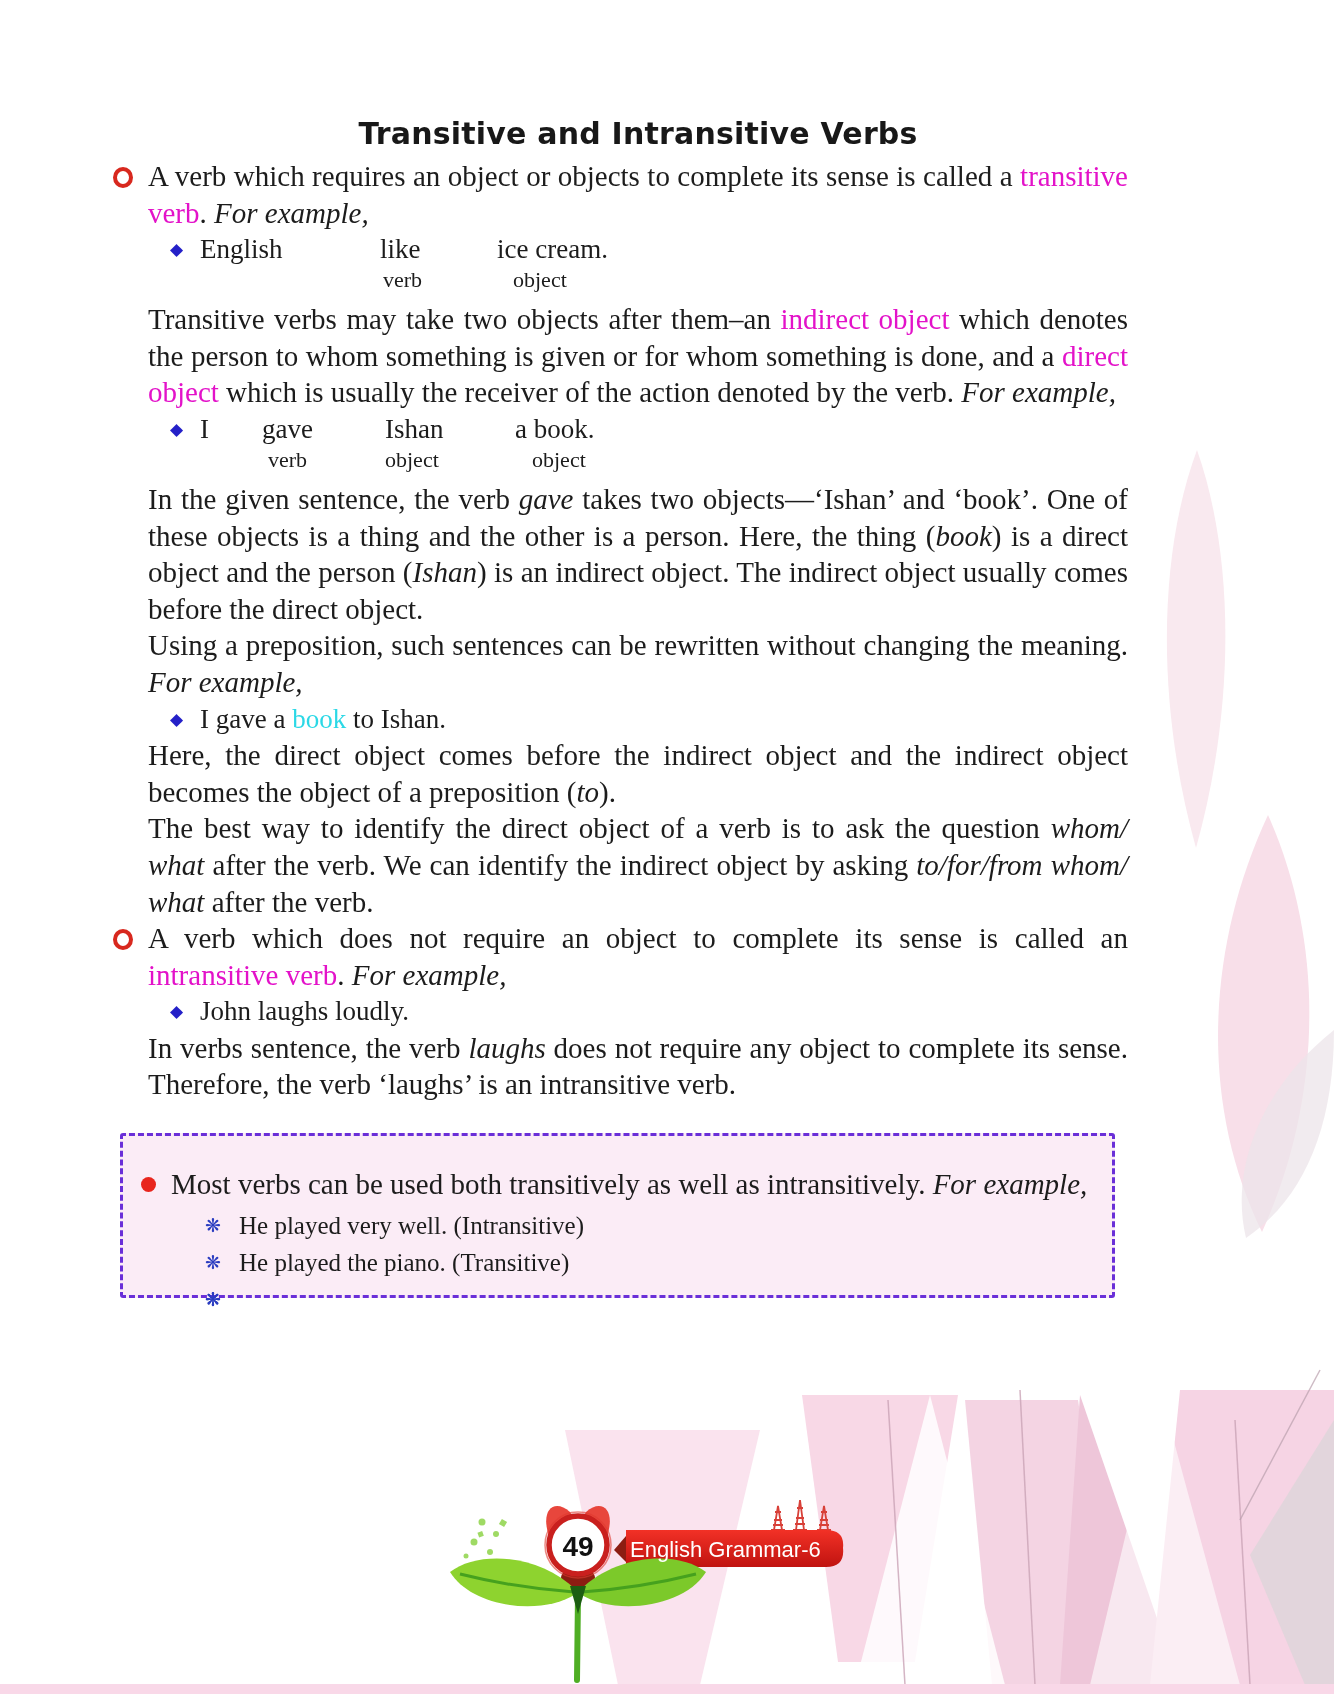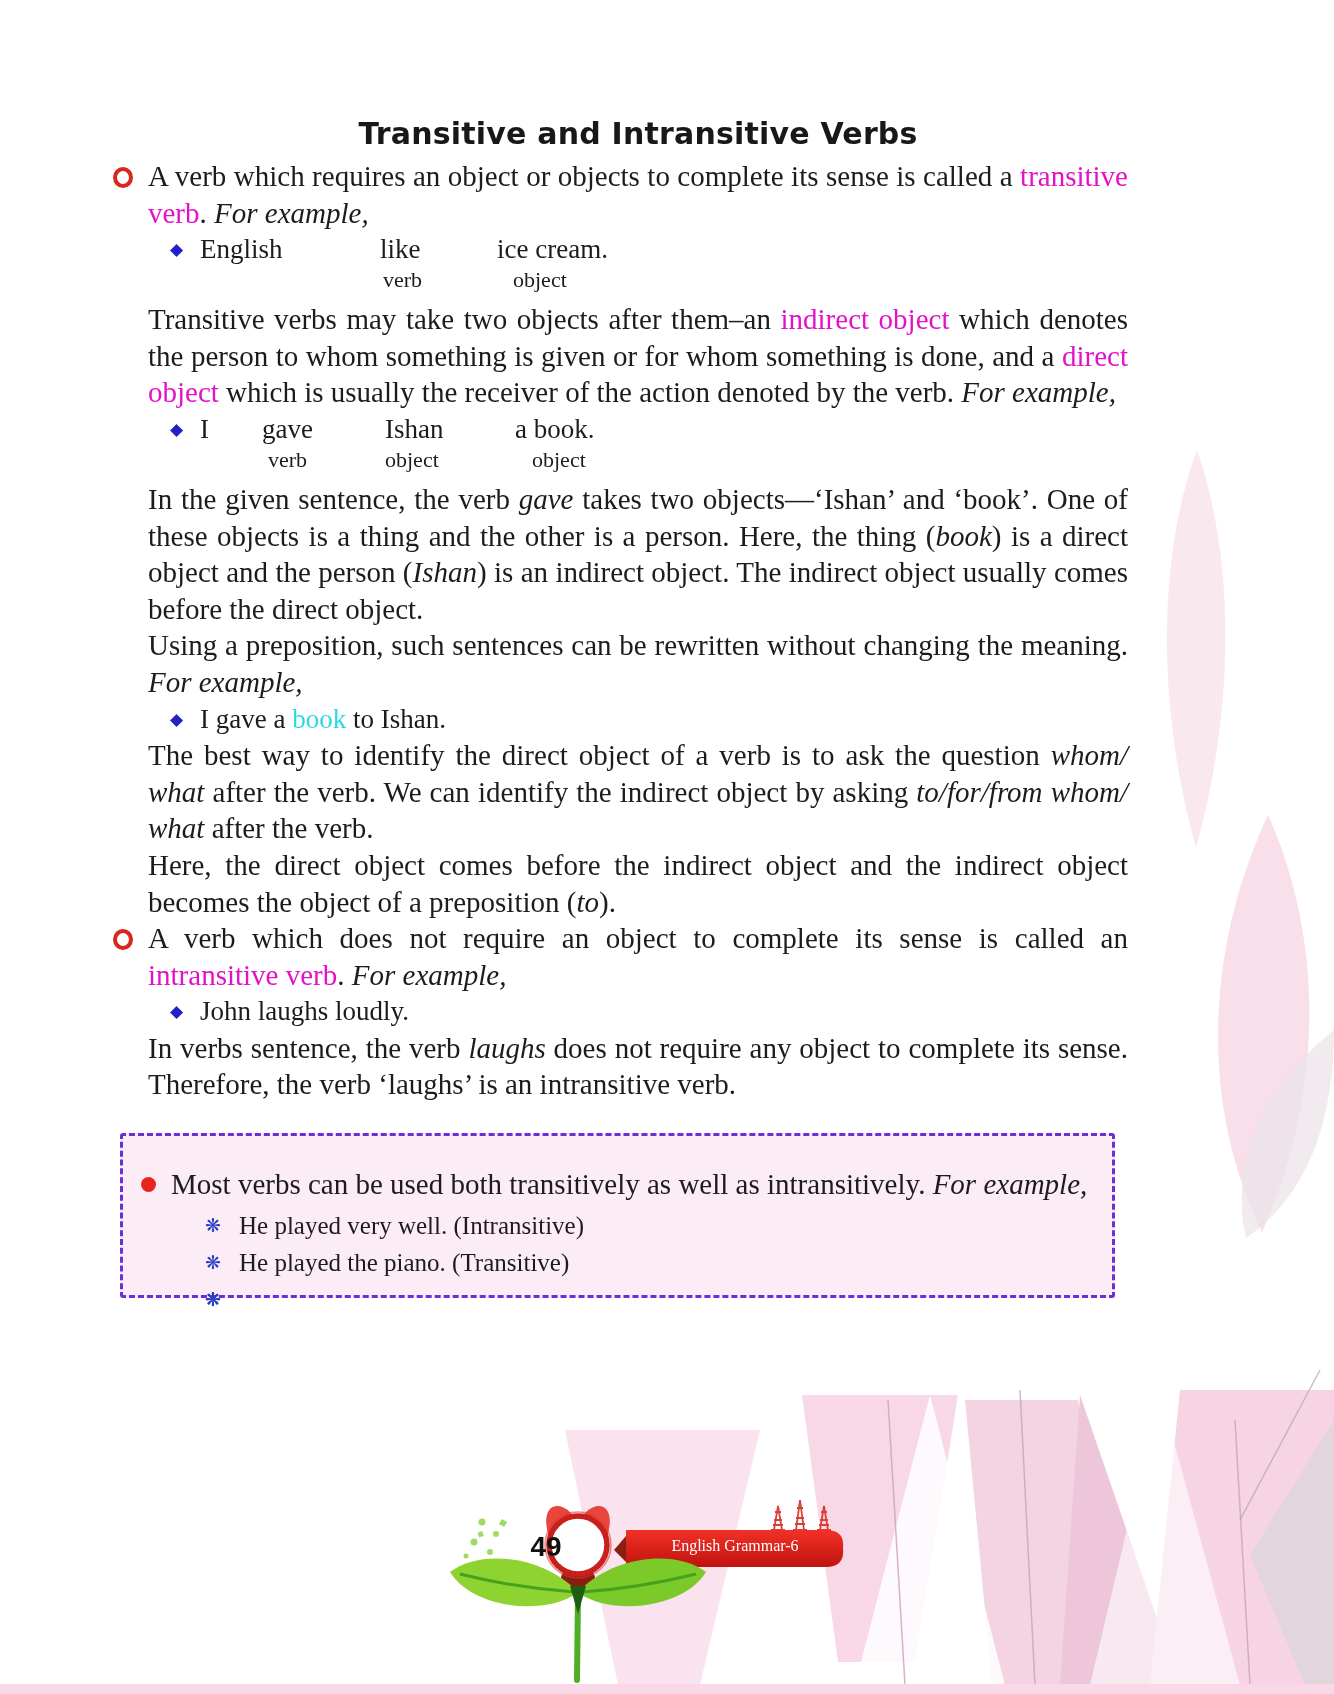--- a/index.html
+++ b/index.html
@@ -35,24 +35,24 @@
   .rbox-title{font-family:"DejaVu Sans", sans-serif;font-weight:800;font-size:27px;color:#8429d6;
        letter-spacing:.5px;}
   .rbox-lead{position:relative;padding-left:28px;}
   .rbox-dot{position:absolute;left:-2px;top:11px;width:15px;height:15px;border-radius:50%;
        background:#e8251d;display:block;}
   .rbox-items{list-style:none;margin:4px 0 0 0;padding:0 0 0 62px;}
   .rbox-items li{font-size:25px;line-height:37px;position:relative;padding-left:34px;}
   .flower{position:absolute;left:0;top:0;color:#2a3cc0;font-family:"DejaVu Sans", sans-serif;
        font-size:19px;}
   .footer-art{position:absolute;left:430px;top:1492px;z-index:3;}
-  .page-num{position:absolute;left:516px;top:1531px;width:60px;text-align:center;z-index:4;
+  .page-num{position:absolute;left:548px;top:1531px;width:60px;text-align:center;z-index:4;
        font-family:"Liberation Sans", sans-serif;font-weight:bold;font-size:28px;color:#111;}
-  .ribbon-label{position:absolute;left:630px;top:1537px;width:210px;text-align:center;z-index:4;
-       font-family:Liberation Serif, serif;font-size:16px;color:#ffffff;}
+  .ribbon-label{position:absolute;left:630px;top:1537px;width:210px;text-align:left;z-index:4;
+       font-family:Liberation Sans, sans-serif;font-size:22px;color:#ffffff;}
 </style>
 </head>
 <body>
 
 <svg class="bg-deco" width="1334" height="1694" viewBox="0 0 1334 1694">
   <path d="M1197,450 C1158,555 1156,705 1196,848 C1236,705 1234,555 1197,450 Z" fill="#f9e9ef"></path>
   <path d="M1268,815 C1205,950 1200,1105 1262,1232 C1322,1100 1326,945 1268,815 Z" fill="#f8dfe9"></path>
   <path d="M1334,1030 C1268,1082 1228,1162 1246,1238 C1302,1200 1334,1130 1334,1030 Z" fill="#ece4e9" opacity="0.75"></path>
   <polygon points="565,1430 760,1430 700,1685 618,1685" fill="#fae3ee"></polygon>
   <polygon points="802,1395 958,1395 915,1662 838,1662" fill="#f8d8e6"></polygon>
@@ -109,22 +109,22 @@
   </div>
 
   <p><span>In the given sentence, the verb </span><span class="f-i">gave</span><span> takes two objects—‘Ishan’ and ‘book’. One of these objects is a thing and the other is a person. Here, the thing (</span><span class="f-i">book</span><span>) is  a direct object and the person (</span><span class="f-i">Ishan</span><span>) is an indirect object. The indirect object usually comes before the direct object.</span></p>
   <p><span>Using a preposition, such sentences can be rewritten without changing the meaning. </span><span class="f-i">For example,</span></p>
 
   <div class="ex-flex">
     <span class="diamond">◆</span>
     <span><span>I gave a </span><span class="f-c">book</span><span> to Ishan.</span></span>
   </div>
 
+  <p><span>Here, the direct object comes before the indirect object and the indirect object becomes the object of a preposition (</span><span class="f-i">to</span><span>).</span></p>
   <p><span>The best way to identify the direct object of a verb is to ask the question </span><span class="f-i">whom/ what</span><span> after the verb. We can identify the indirect object by asking </span><span class="f-i">to/for/from whom/ what</span><span> after the verb.</span></p>
-  <p><span>Here, the direct object comes before the indirect object and the indirect object becomes the object of a preposition (</span><span class="f-i">to</span><span>).</span></p>
 
   <div class="mli">
     <span class="o-ring"></span>
     <p><span>A verb which does not require an object to complete its sense is called an </span><span class="f-m">intransitive verb</span><span>. </span><span class="f-i">For example,</span></p>
   </div>
 
   <div class="ex-flex">
     <span class="diamond">◆</span>
     <span><span>John laughs loudly.</span></span>
   </div>

